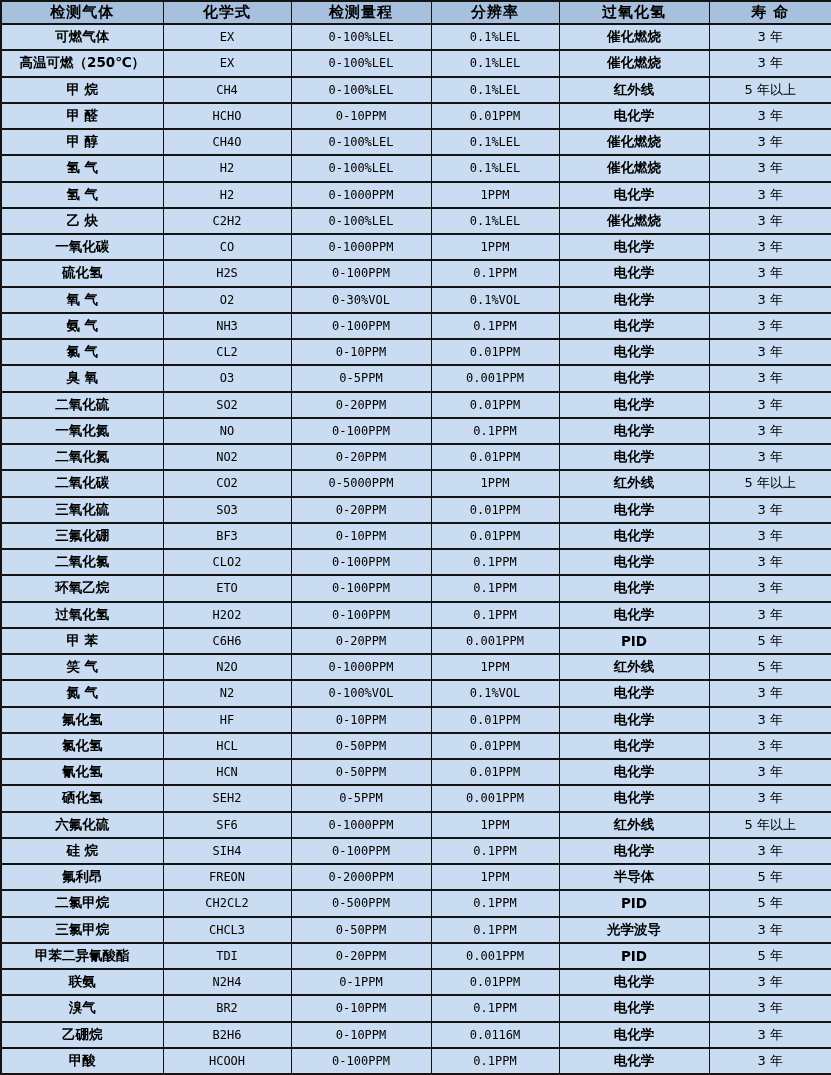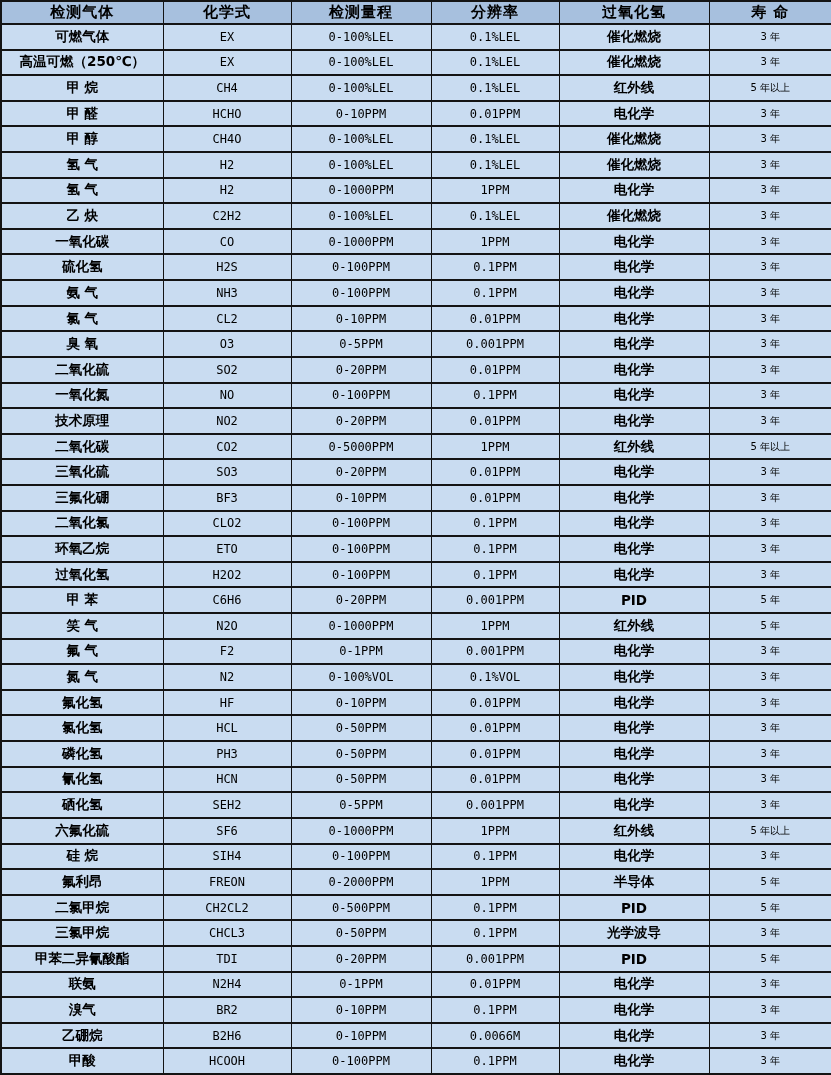--- a/index.html
+++ b/index.html
@@ -52,21 +52,21 @@
     font-weight: bold;
   }
   
   table.spec-table td.col-1,
   table.spec-table td.col-2,
   table.spec-table td.col-3 {
     font-family: "DejaVu Sans Mono", "DejaVu Sans", monospace;
     font-size: 12px;
   }
   table.spec-table td.col-5 {
-    font-size: 10px;
+    font-size: 13px;
   }
 </style>
 </head>
 <body>
 
 <div class="spec-table-wrap">
   <table class="spec-table">
     <colgroup>
         <col style="width: 162px;">
         <col style="width: 128px;">
@@ -160,20 +160,28 @@
         </tr>
         <tr>
           <td class="col-0">硫化氢</td>
           <td class="col-1">H2S</td>
           <td class="col-2">0-100PPM</td>
           <td class="col-3">0.1PPM</td>
           <td class="col-4">电化学</td>
           <td class="col-5">3 年</td>
         </tr>
         <tr>
+          <td class="col-0">氧 气</td>
+          <td class="col-1">O2</td>
+          <td class="col-2">0-30%VOL</td>
+          <td class="col-3">0.1%VOL</td>
+          <td class="col-4">电化学</td>
+          <td class="col-5">3 年</td>
+        </tr>
+        <tr>
           <td class="col-0">氨 气</td>
           <td class="col-1">NH3</td>
           <td class="col-2">0-100PPM</td>
           <td class="col-3">0.1PPM</td>
           <td class="col-4">电化学</td>
           <td class="col-5">3 年</td>
         </tr>
         <tr>
           <td class="col-0">氯 气</td>
           <td class="col-1">CL2</td>
@@ -200,21 +208,21 @@
         </tr>
         <tr>
           <td class="col-0">一氧化氮</td>
           <td class="col-1">NO</td>
           <td class="col-2">0-100PPM</td>
           <td class="col-3">0.1PPM</td>
           <td class="col-4">电化学</td>
           <td class="col-5">3 年</td>
         </tr>
         <tr>
-          <td class="col-0">技术原理</td>
+          <td class="col-0">二氧化氮</td>
           <td class="col-1">NO2</td>
           <td class="col-2">0-20PPM</td>
           <td class="col-3">0.01PPM</td>
           <td class="col-4">电化学</td>
           <td class="col-5">3 年</td>
         </tr>
         <tr>
           <td class="col-0">二氧化碳</td>
           <td class="col-1">CO2</td>
           <td class="col-2">0-5000PPM</td>
@@ -272,54 +280,38 @@
         </tr>
         <tr>
           <td class="col-0">笑 气</td>
           <td class="col-1">N2O</td>
           <td class="col-2">0-1000PPM</td>
           <td class="col-3">1PPM</td>
           <td class="col-4">红外线</td>
           <td class="col-5">5 年</td>
         </tr>
         <tr>
-          <td class="col-0">氟 气</td>
-          <td class="col-1">F2</td>
-          <td class="col-2">0-1PPM</td>
-          <td class="col-3">0.001PPM</td>
-          <td class="col-4">电化学</td>
-          <td class="col-5">3 年</td>
-        </tr>
-        <tr>
           <td class="col-0">氮 气</td>
           <td class="col-1">N2</td>
           <td class="col-2">0-100%VOL</td>
           <td class="col-3">0.1%VOL</td>
           <td class="col-4">电化学</td>
           <td class="col-5">3 年</td>
         </tr>
         <tr>
           <td class="col-0">氟化氢</td>
           <td class="col-1">HF</td>
           <td class="col-2">0-10PPM</td>
           <td class="col-3">0.01PPM</td>
           <td class="col-4">电化学</td>
           <td class="col-5">3 年</td>
         </tr>
         <tr>
           <td class="col-0">氯化氢</td>
           <td class="col-1">HCL</td>
-          <td class="col-2">0-50PPM</td>
-          <td class="col-3">0.01PPM</td>
-          <td class="col-4">电化学</td>
-          <td class="col-5">3 年</td>
-        </tr>
-        <tr>
-          <td class="col-0">磷化氢</td>
-          <td class="col-1">PH3</td>
           <td class="col-2">0-50PPM</td>
           <td class="col-3">0.01PPM</td>
           <td class="col-4">电化学</td>
           <td class="col-5">3 年</td>
         </tr>
         <tr>
           <td class="col-0">氰化氢</td>
           <td class="col-1">HCN</td>
           <td class="col-2">0-50PPM</td>
           <td class="col-3">0.01PPM</td>
@@ -395,21 +387,21 @@
           <td class="col-1">BR2</td>
           <td class="col-2">0-10PPM</td>
           <td class="col-3">0.1PPM</td>
           <td class="col-4">电化学</td>
           <td class="col-5">3 年</td>
         </tr>
         <tr>
           <td class="col-0">乙硼烷</td>
           <td class="col-1">B2H6</td>
           <td class="col-2">0-10PPM</td>
-          <td class="col-3">0.0066M</td>
+          <td class="col-3">0.0116M</td>
           <td class="col-4">电化学</td>
           <td class="col-5">3 年</td>
         </tr>
         <tr>
           <td class="col-0">甲酸</td>
           <td class="col-1">HCOOH</td>
           <td class="col-2">0-100PPM</td>
           <td class="col-3">0.1PPM</td>
           <td class="col-4">电化学</td>
           <td class="col-5">3 年</td>

